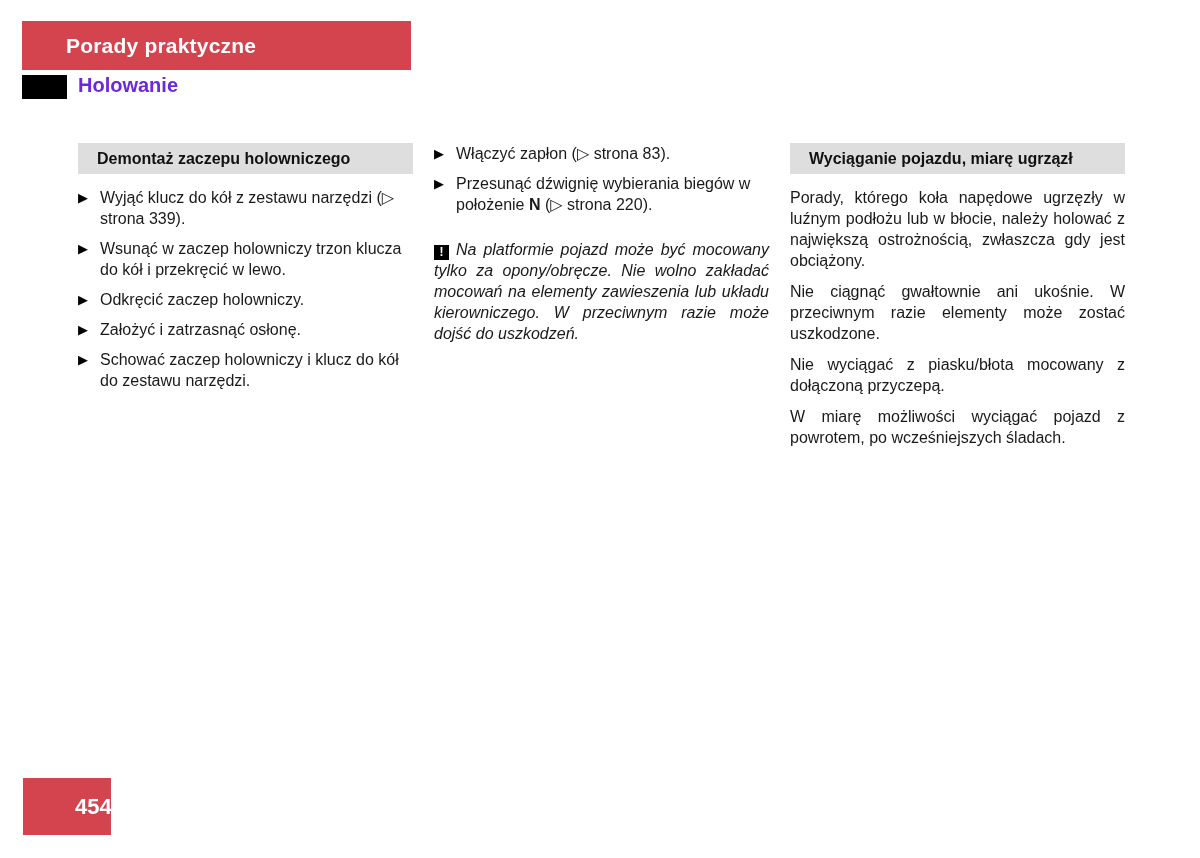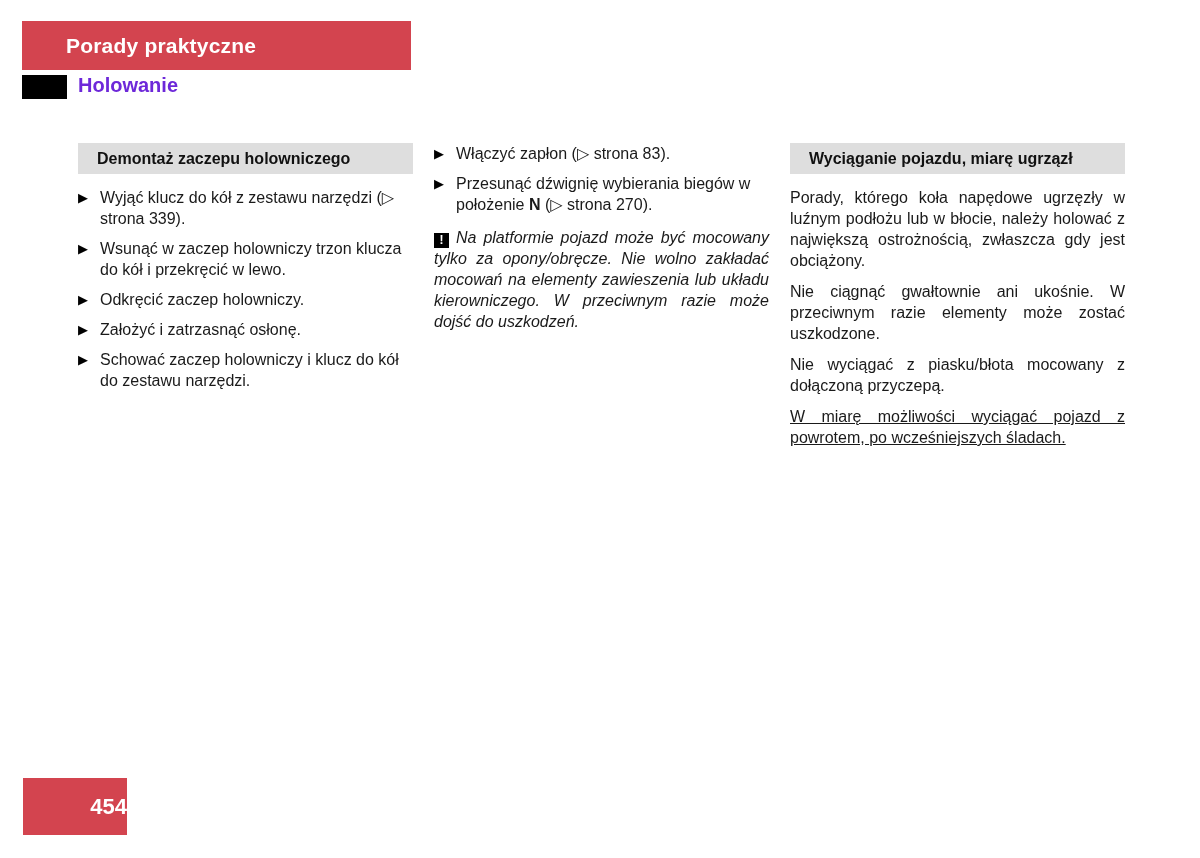--- a/index.html
+++ b/index.html
@@ -78,21 +78,21 @@
   }
 
   .body-text {
     font-size: 16px;
     line-height: 21px;
   }
   p.para {
     margin: 0 0 10px 0;
     text-align: justify;
   }
-  p.para:last-child { margin-bottom: 5px; text-decoration: underline; }
+  p.para:last-child { margin-bottom: 5px; }
 
   ul.bullets {
     list-style: none;
     margin: 0 0 10px 0;
     padding: 0;
   }
   ul.bullets li {
     display: flex;
     margin-bottom: 9px;
   }
@@ -102,21 +102,21 @@
     line-height: 21px;
     color: #000000;
   }
   .bullet-text {
     flex: 1 1 auto;
     font-size: 16px;
     line-height: 21px;
   }
 
   .note {
-    margin: 12px 0 0 0;
+    margin: 24px 0 0 0;
     font-style: italic;
     text-align: justify;
     font-size: 16px;
     line-height: 21px;
   }
   .note-icon {
     display: inline-block;
     width: 15px;
     height: 15px;
     background: #000000;
@@ -128,24 +128,23 @@
     text-align: center;
     margin-right: 7px;
     vertical-align: -1px;
   }
 
   
   .page-number-box {
     position: absolute;
     left: 23px;
     top: 778px;
-    width: 104px;
+    width: 88px;
     height: 57px;
     background: #d3444f;
-    text-align: right;
   }
   .page-number-box .page-number {
     display: block;
     padding-left: 52px;
     line-height: 57px;
     font-size: 22px;
     font-weight: bold;
     color: #ffffff;
   }
 </style>
@@ -189,21 +188,21 @@
     </div>
 
     <div class="column body-text">
       <ul class="bullets">
         <li>
           <span class="bullet-icon">▶</span>
           <span class="bullet-text">Włączyć zapłon (▷ strona 83).</span>
         </li>
         <li>
           <span class="bullet-icon">▶</span>
-          <span class="bullet-text"><span>Przesunąć dźwignię wybierania biegów w położenie </span><b>N</b><span> (▷ strona 270).</span></span>
+          <span class="bullet-text"><span>Przesunąć dźwignię wybierania biegów w położenie </span><b>N</b><span> (▷ strona 220).</span></span>
         </li>
       </ul>
       <p class="note"><span class="note-icon">!</span><span>Na platformie pojazd może być mocowany tylko za opony/obręcze. Nie wolno zakładać mocowań na elementy zawieszenia lub układu kierowniczego. W przeciwnym razie może dojść do uszkodzeń.</span></p>
     </div>
 
     <div class="column body-text">
       <div class="col-header">Wyciąganie pojazdu, miarę ugrzązł</div>
       <p class="para">Porady, którego koła napędowe ugrzęzły w luźnym podłożu lub w błocie, należy holować z największą ostrożnością, zwłaszcza gdy jest obciążony.</p>
       <p class="para">Nie ciągnąć gwałtownie ani ukośnie. W przeciwnym razie elementy może zostać uszkodzone.</p>
       <p class="para">Nie wyciągać z piasku/błota mocowany z dołączoną przyczepą.</p>

